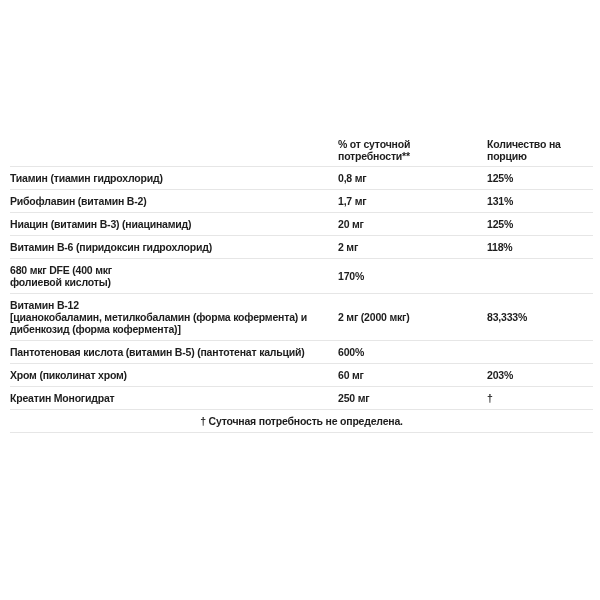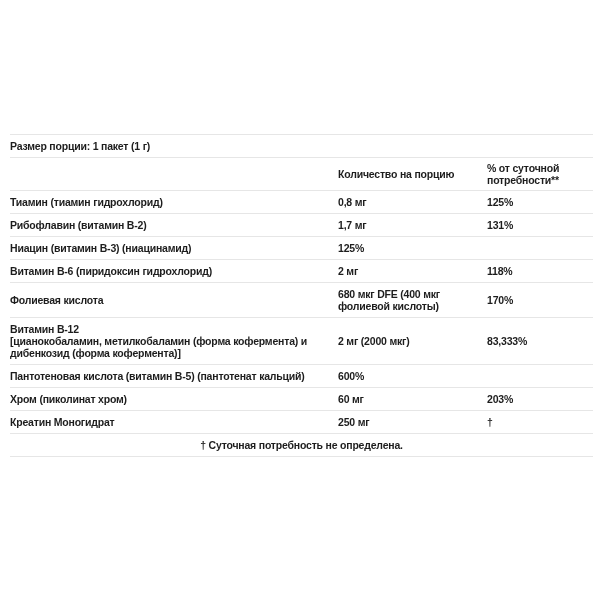--- a/index.html
+++ b/index.html
@@ -47,57 +47,54 @@
   .footnote-row {
     padding: 5px 0;
     text-align: center;
   }
 </style>
 </head>
 <body>
 
 <div class="panel">
 
-  <div class="row first info-row">
-    <span>Размер порции: 1 пакет (1 г)</span>
-  </div>
 
 
   <div class="row grid header-row">
     <div class="cell"></div>
-    <div class="cell">Количество на порцию</div>
     <div class="cell">% от суточной
 потребности**</div>
+    <div class="cell">Количество на порцию</div>
   </div>
 
   <div class="row grid">
     <div class="cell">Тиамин (тиамин гидрохлорид)</div>
     <div class="cell">0,8 мг</div>
     <div class="cell">125%</div>
   </div>
 
   <div class="row grid">
     <div class="cell">Рибофлавин (витамин B-2)</div>
     <div class="cell">1,7 мг</div>
     <div class="cell">131%</div>
   </div>
 
   <div class="row grid">
     <div class="cell">Ниацин (витамин B-3) (ниацинамид)</div>
+    <div class="cell">20 мг</div>
     <div class="cell">125%</div>
   </div>
 
   <div class="row grid">
     <div class="cell">Витамин B-6 (пиридоксин гидрохлорид)</div>
     <div class="cell">2 мг</div>
     <div class="cell">118%</div>
   </div>
 
   <div class="row grid">
-    <div class="cell">Фолиевая кислота</div>
     <div class="cell">680 мкг DFE (400 мкг
 фолиевой кислоты)</div>
     <div class="cell">170%</div>
   </div>
 
   <div class="row grid">
     <div class="cell">Витамин B-12
 [цианокобаламин, метилкобаламин (форма кофермента) и
 дибенкозид (форма кофермента)]</div>
     <div class="cell">2 мг (2000 мкг)</div>

